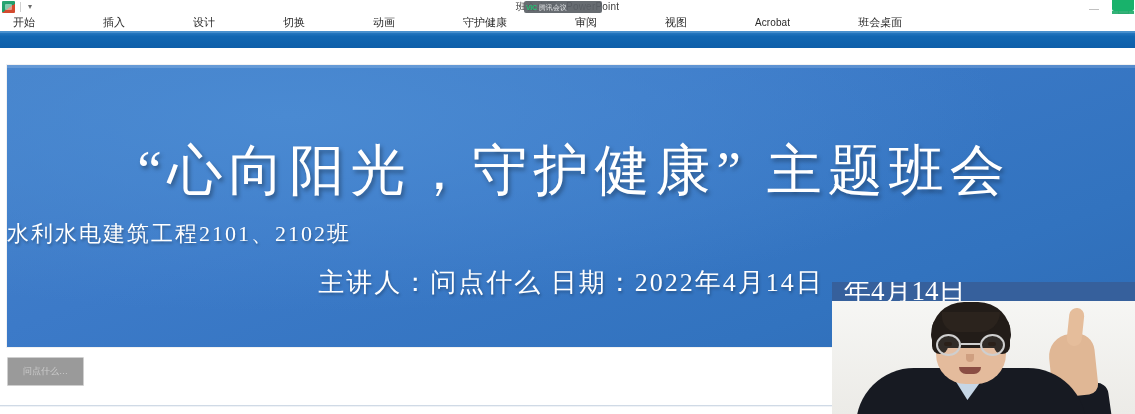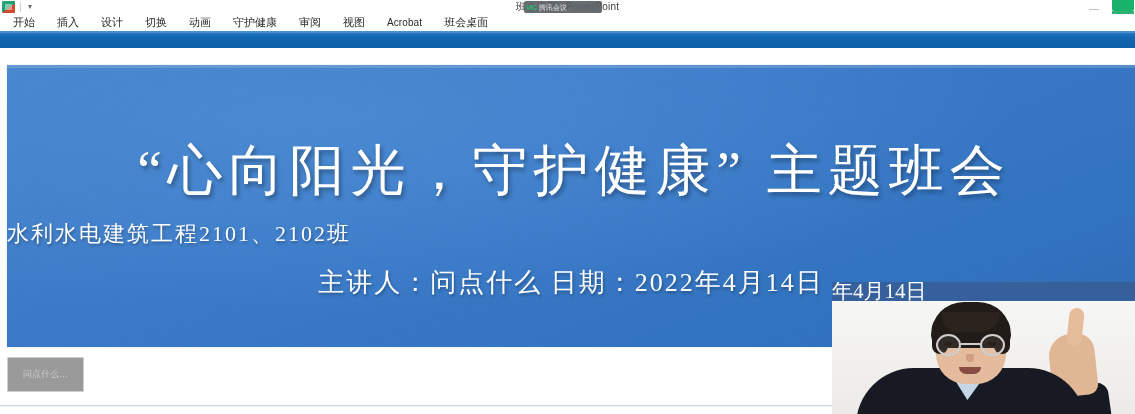--- a/index.html
+++ b/index.html
@@ -145,20 +145,21 @@
 
   
   .ribbon-tabs {
     position: absolute;
     left: 0; top: 14px;
     width: 1135px; height: 17px;
     background: #ffffff;
     display: flex;
     align-items: center;
     padding-left: 2px;
+    gap: 46px;
   }
   .rtab {
     font-size: 11px;
     color: #2a2a2a;
     padding: 0 11px;
     line-height: 17px;
     white-space: nowrap;
     cursor: default;
   }
   .rtab.latin { font-size: 10px; letter-spacing: .1px; }
@@ -445,35 +446,35 @@
     position: absolute;
     left: 208px; top: 104px;
     width: 70px; height: 42px;
     background: #171a22;
     border-radius: 18px 12px 0 0;
     transform: rotate(-8deg);
   }
   
   .vt-slidetext {
     position: absolute;
-    left: 0px; top: 0px;
+    left: 12px; top: 0px;
     width: 120px;
     font-family: "Liberation Serif", "DejaVu Serif", serif;
-    font-size: 21px;
+    font-size: 27px;
     color: #ffffff;
     line-height: 19px;
     white-space: nowrap;
     overflow: hidden;
   }
 
   
   .ask-box {
     position: absolute;
     left: 7px; top: 357px;
-    width: 77px; height: 35px;
+    width: 77px; height: 29px;
     background: #9a9a9a;
     border: 1px solid #cfcfcf;
     border-radius: 1px;
     display: flex;
     align-items: center;
     justify-content: center;
   }
   .ask-text {
     font-size: 9px;
     color: #d8d8d8;

